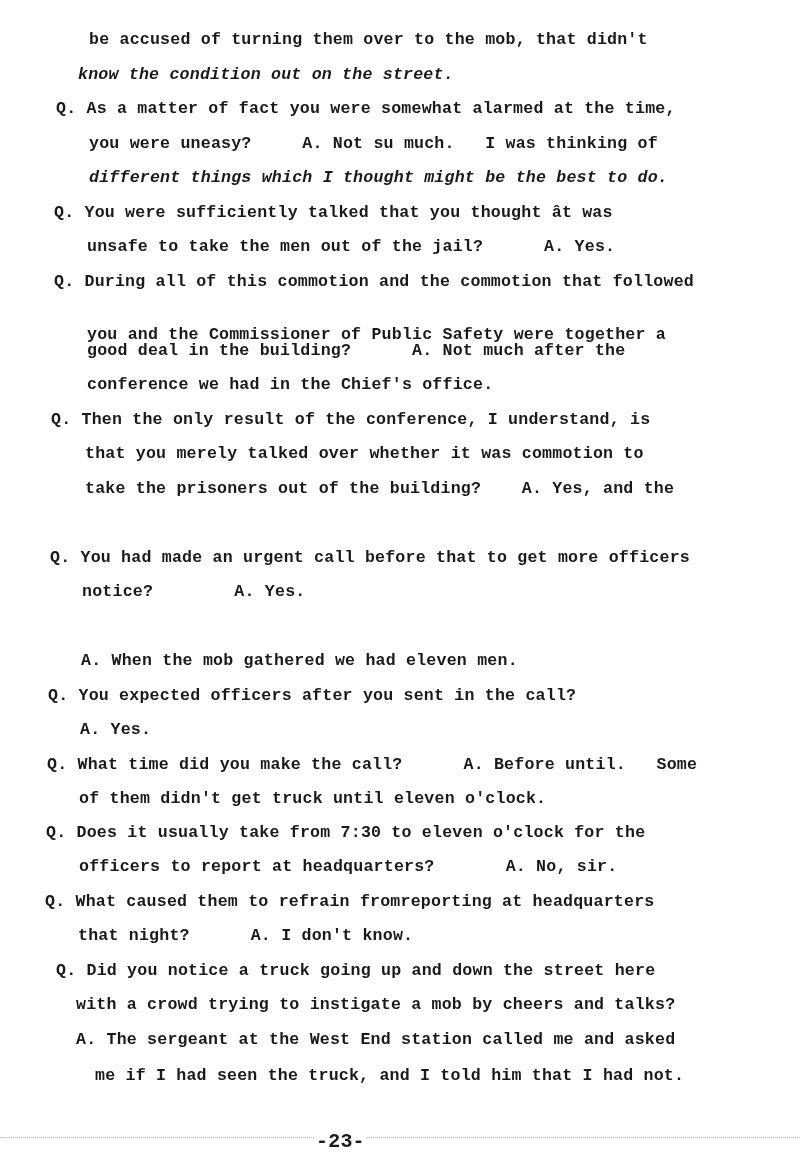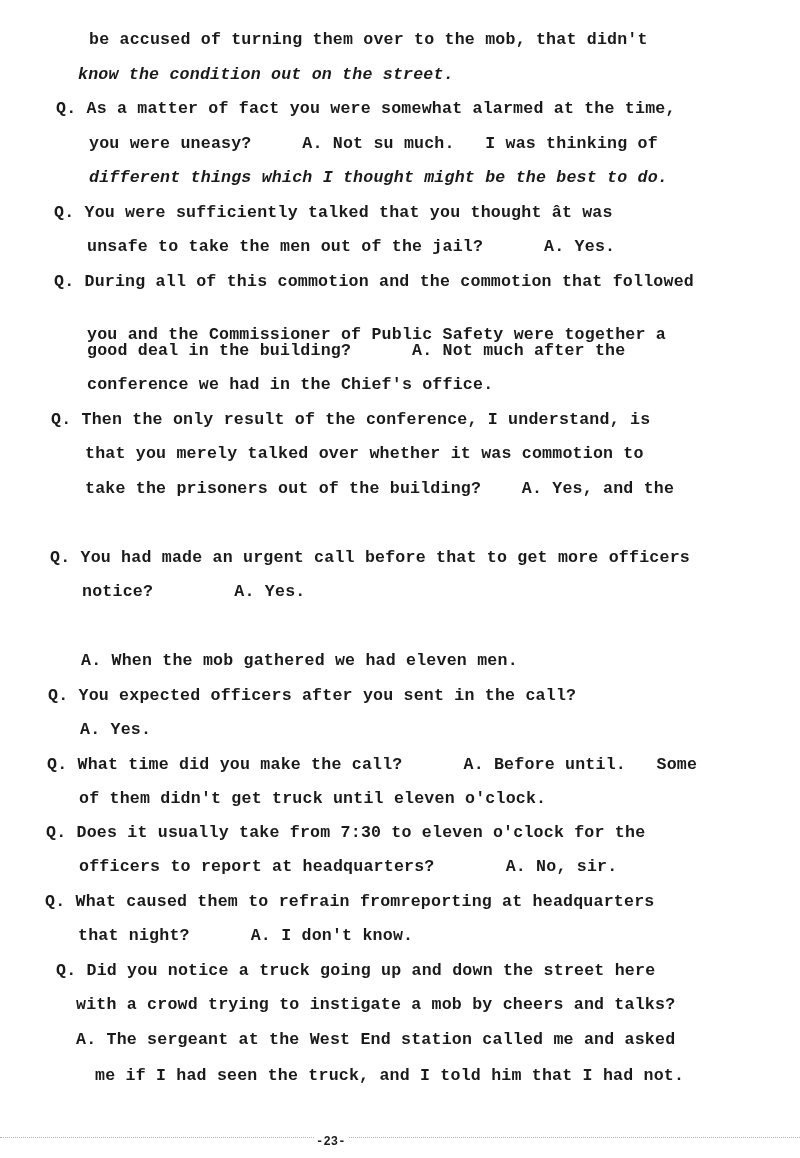--- a/index.html
+++ b/index.html
@@ -8,21 +8,21 @@
     position: absolute; left: 0; top: 0; width: 800px; height: 852px;
     font-family: "Liberation Mono", "DejaVu Sans Mono", monospace;
     font-weight: bold; color: #1a1a1a; font-size: 16.6px; letter-spacing: 0.2px; padding-left: 44px;
   }
   .line { position: absolute; white-space: pre; line-height: 20px; }
   .footer-rule {
     position: absolute; left: 0; top: 1137px; width: 800px; height: 1px;
     border-top: 1px dotted #b5b5b5;
   }
   .page-num {
-    position: absolute; left: 314px; top: 1133px; font-size: 12px; line-height: 18px;
+    position: absolute; left: 314px; top: 1133px; font-size: 20px; line-height: 18px;
     background: #fff; padding: 0 2px; white-space: pre;
   }
 </style>
 </head>
 <body>
 
 <div class="page">
   <div class="line" style="left:89px;top:30px;">be accused of turning them over to the mob, that didn't</div>
   <div class="line" style="left:78px;top:65px;font-style:italic;">know the condition out on the street.</div>
   <div class="line" style="left:56px;top:99px;">Q. As a matter of fact you were somewhat alarmed at the time,</div>

